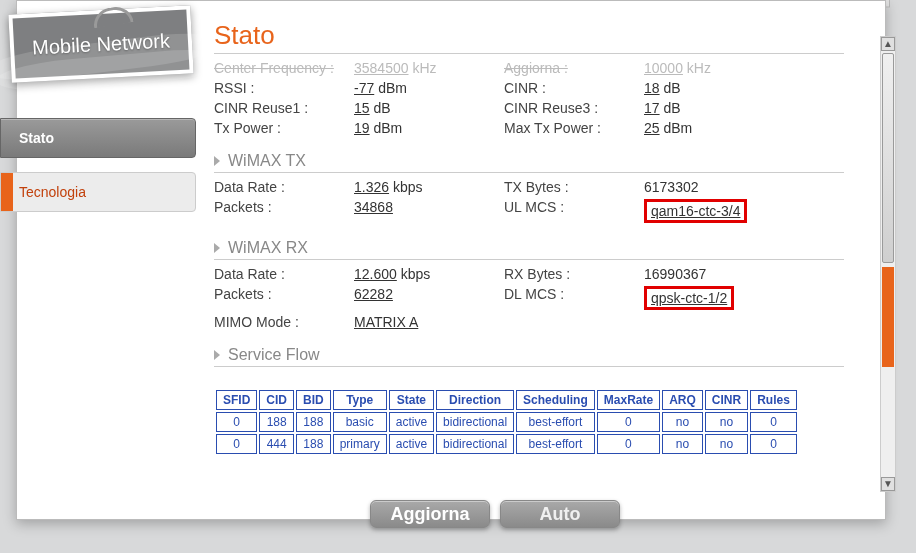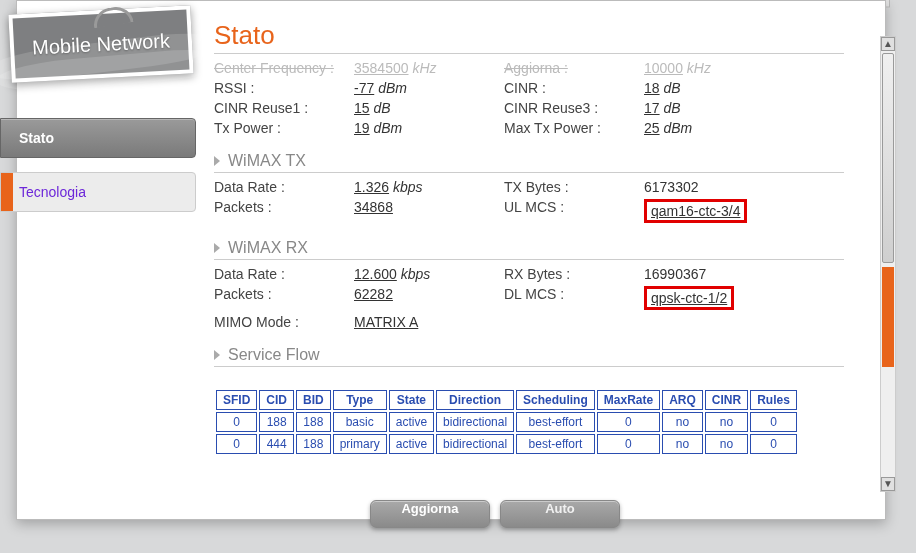--- a/index.html
+++ b/index.html
@@ -84,21 +84,21 @@
     cursor: pointer;
   }
   .sidebar-item.active {
     background: linear-gradient(#9a9a9a,#7a7a7a);
     border: 1px solid #666;
     box-shadow: inset 0 1px 0 rgba(255,255,255,0.3);
     font-weight: bold;
   }
   .sidebar-item.inactive {
     background: #ececec;
-    color: #6d28d9;
+    color: #c2410c;
     border: 1px solid #ccc;
   }
   .sidebar-item.inactive::before {
     content:"";
     position:absolute;
     left:0; top:0; bottom:0; width:12px;
     background:#e8641b;
   }
   
   .main {
@@ -123,21 +123,21 @@
     grid-template-columns: 140px 150px 140px 150px;
     row-gap: 4px;
     font-size: 14px;
     color: #333;
     width: 630px;
   }
   .kv-grid .label { color:#444; }
   .kv-grid .value a, .kv-grid .value .u {
     color: #333; text-decoration: underline;
   }
-  .kv-grid .value .unit { text-decoration: none; font-style: italic; }
+  .kv-grid .value .unit { text-decoration: none; }
   .section-head {
     display:flex; align-items:center;
     font-size: 16px; font-weight: normal;
     color: #888;
     margin: 16px 0 2px;
   }
   .section-head .arrow {
     display:inline-block;
     width:0;height:0;
     border-top:5px solid transparent;
@@ -197,22 +197,22 @@
     left: 370px; top: 500px;
     display:flex; gap:10px;
   }
   .btn {
     width: 120px; height: 28px;
     border-radius: 6px;
     border: 1px solid #888;
     background: linear-gradient(#a9a9a9,#8a8a8a);
     color: #fff;
     font-weight: bold;
-    font-size: 13px;
-    display:flex;align-items:flex-start;justify-content:center;
+    font-size: 18px;
+    display:flex;align-items:center;justify-content:center;
     box-shadow: 0 2px 4px rgba(0,0,0,0.3), inset 0 1px 0 rgba(255,255,255,0.4);
     cursor:pointer;
   }
   .btn.secondary { color:#f0f0f0; font-weight:bold;}
 </style>
 </head>
 <body>
 
 <div class="page-fold"></div>
 <div class="page-bg"></div>

